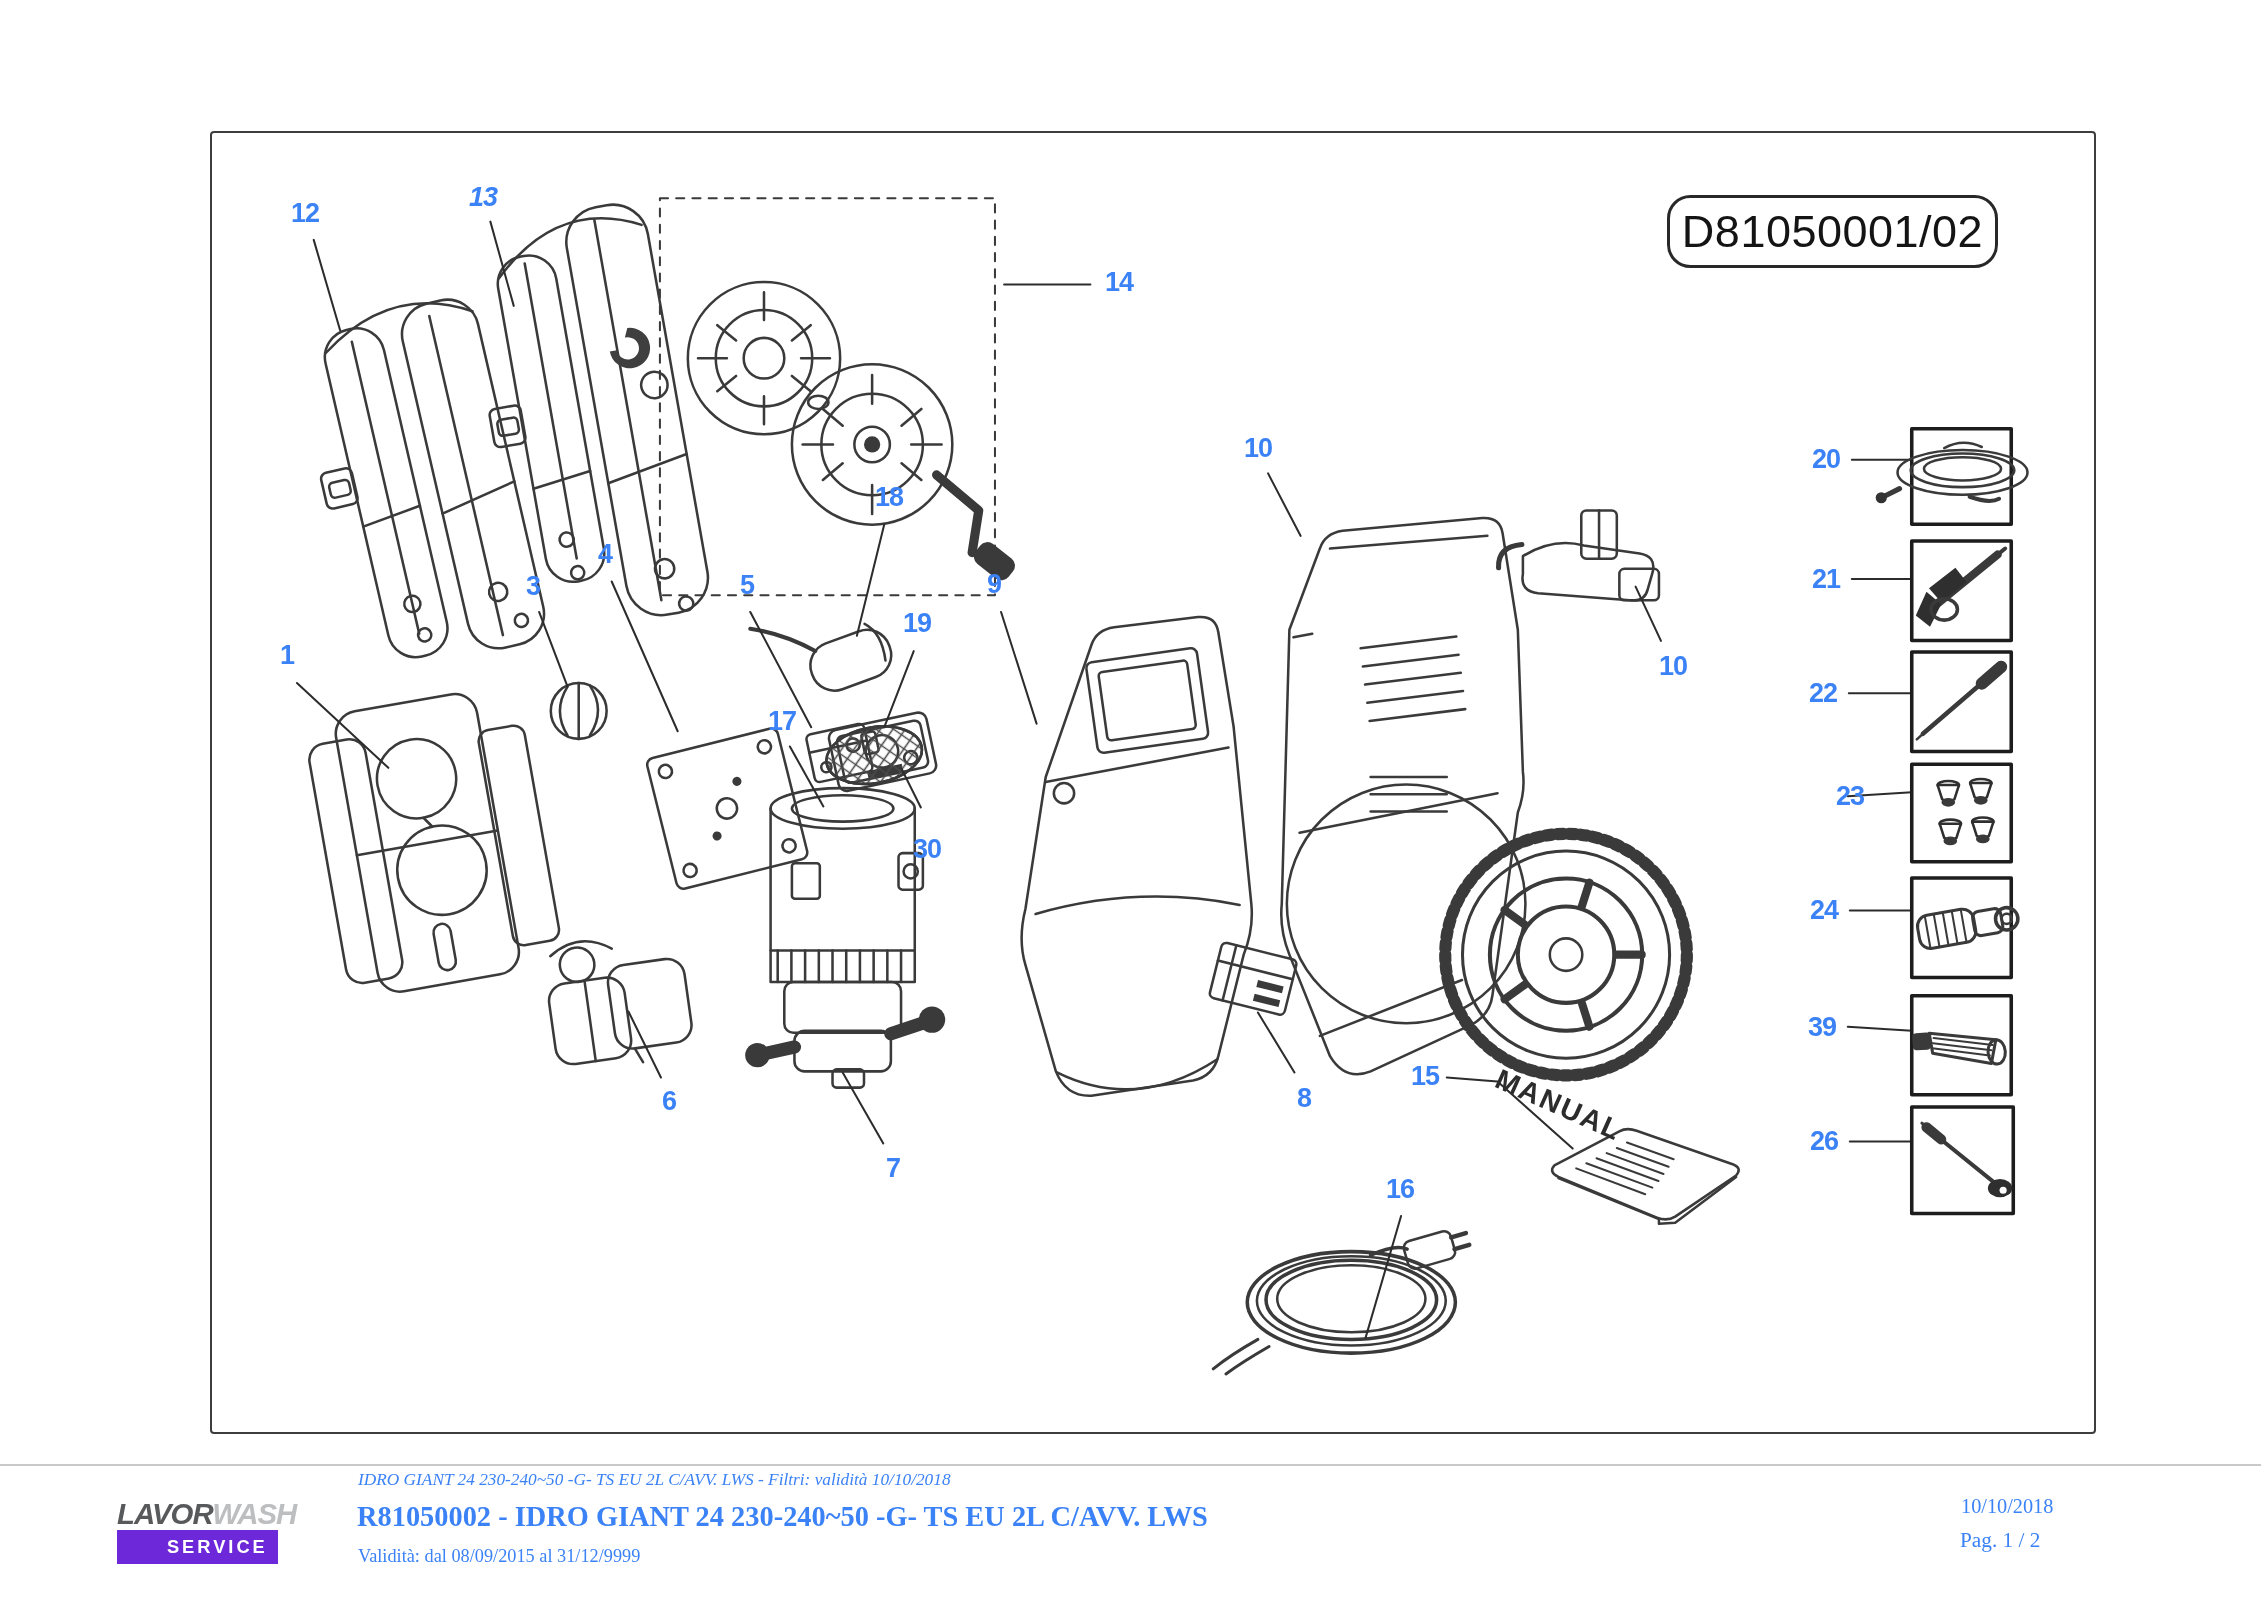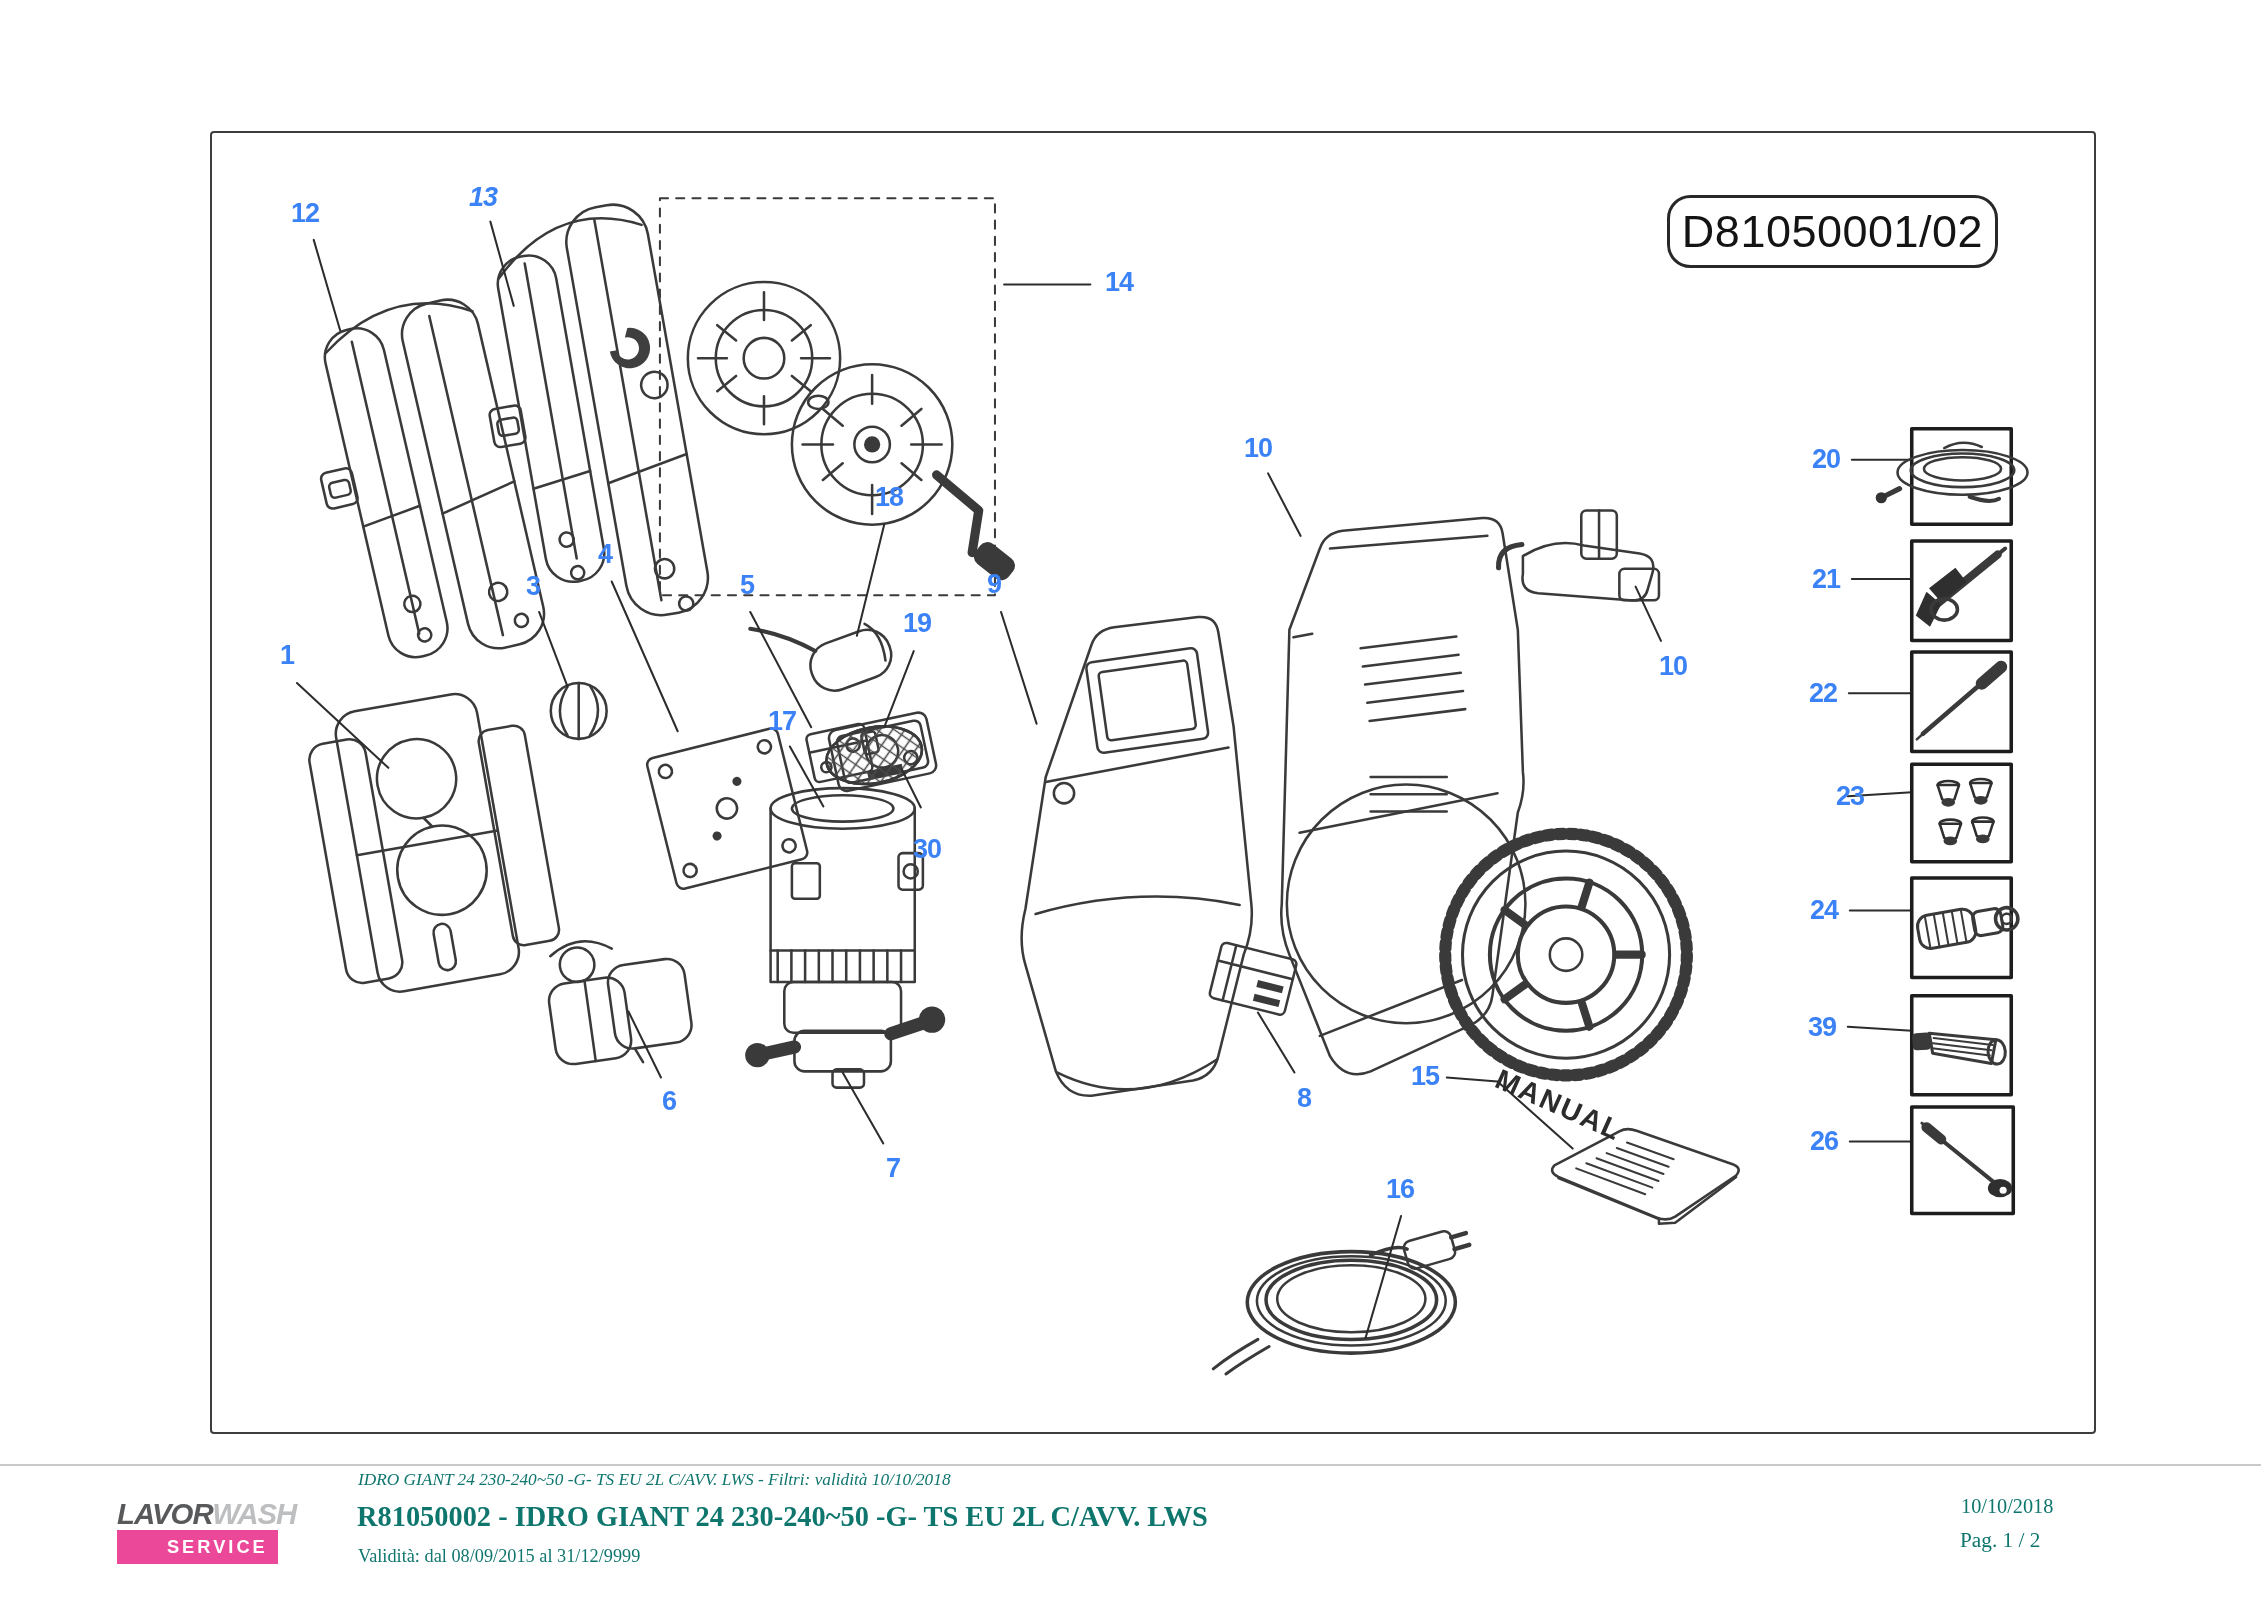--- a/index.html
+++ b/index.html
@@ -25,32 +25,32 @@
   }
   #manual-label{
     position:absolute;left:1497px;top:1061px;
     transform:rotate(24deg);transform-origin:left center;
     font-size:28.4px;font-weight:700;color:#2c2c2c;letter-spacing:2px;
   }
   #footer-divider{
     position:absolute;left:0;top:1464px;width:2261px;height:0;
     border-top:2px solid #c9c9c9;
   }
-  .f-abs{position:absolute;white-space:nowrap;color:#0f766e;}
+  .f-abs{position:absolute;white-space:nowrap;color:#3b82f6;}
   #footer-model{left:358px;top:1470px;font:italic 400 17.3px "Liberation Serif",serif;}
   #footer-title{left:357px;top:1501px;font:700 28.4px "Liberation Serif",serif;}
   #footer-validity{left:358px;top:1546px;font:400 18.3px "Liberation Serif",serif;}
   #footer-date{left:1961px;top:1495px;font:400 20.3px "Liberation Serif",serif;}
   #footer-page{left:1960px;top:1528px;font:400 21.3px "Liberation Serif",serif;}
   #logo{position:absolute;left:117px;top:1499px;}
   #logo-top{font-style:italic;font-weight:900;font-size:29.4px;letter-spacing:-1px;line-height:1;}
   #logo-lavor{color:#58595b;}
   #logo-wash{color:#bdbec0;}
   #logo-bar{
-    margin-top:2px;width:161px;height:34px;background:#ec4899;
+    margin-top:2px;width:161px;height:34px;background:#6d28d9;
     display:flex;align-items:center;justify-content:flex-end;
     padding-right:10.2px;box-sizing:border-box;
     font-weight:700;font-size:18.3px;letter-spacing:3px;color:#ffffff;
   }
 </style>
 </head>
 <body>
 
 <svg id="art" viewBox="0 0 4454 3200" aria-hidden="true">
   <defs>

